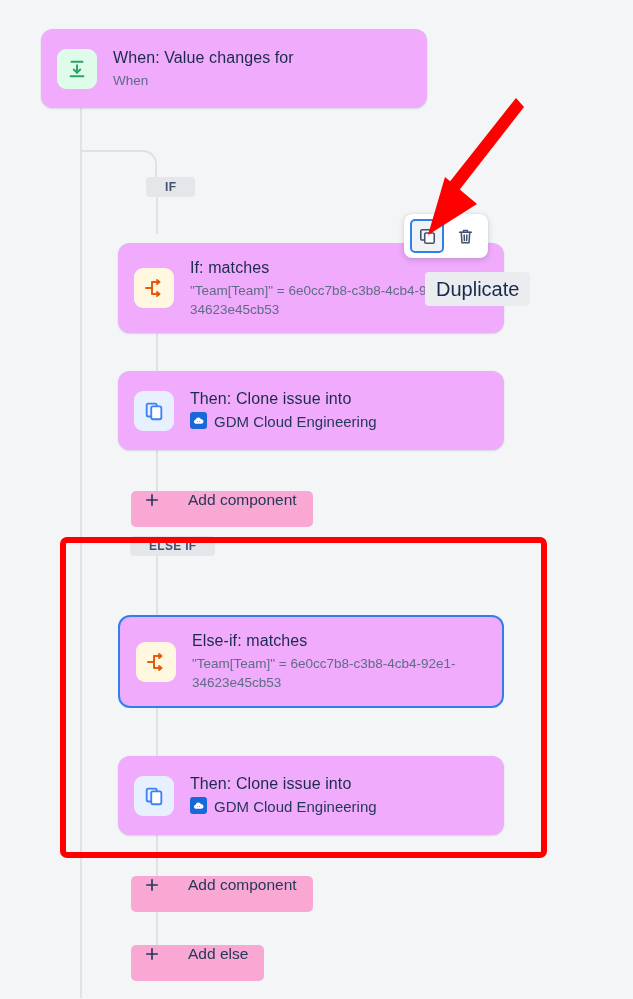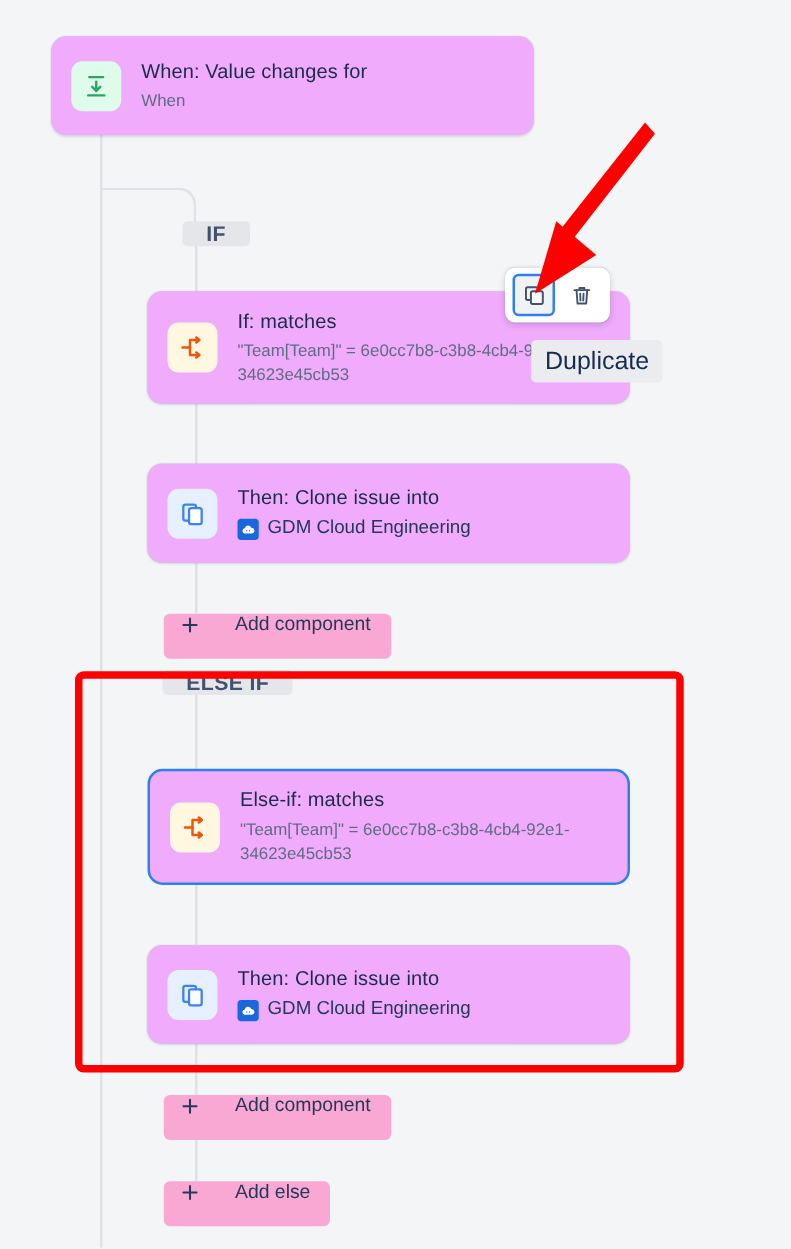--- a/index.html
+++ b/index.html
@@ -67,41 +67,41 @@
     color: #5E6C84;
     line-height: 19px;
     margin-top: 3px;
     word-break: break-word;
   }
   .card-sub.dark {
     color: #253858;
     font-size: 15px;
     line-height: 20px;
     display: flex;
-    align-items: flex-end;
+    align-items: flex-start;
     gap: 7px;
   }
 
   
   .proj-avatar {
     width: 17px; height: 17px;
     border-radius: 3px;
     background: #1868DB;
     flex: 0 0 17px;
     display: flex; align-items: center; justify-content: center;
     position: relative;
   }
 
   
   .branch-pill {
     position: absolute;
     background: #E4E6EA;
     border-radius: 4px;
     color: #42526E;
-    font-size: 17px;
+    font-size: 12px;
     font-weight: bold;
     letter-spacing: .3px;
     padding: 4px 19px 3px;
     line-height: 13px;
   }
 
   
   .add-btn {
     position: absolute;
     background: #f9a8d4;
@@ -199,21 +199,21 @@
       </svg>
     </div>
     <div class="card-text">
       <span class="card-title">When: Value changes for</span>
       <span class="card-sub">When</span>
     </div>
   </div>
 
   <div class="branch-pill" style="left:146px; top:177px;">IF</div>
 
-  <div class="card" style="left:118px; top:233px; width:386px; height:90px;">
+  <div class="card" style="left:118px; top:243px; width:386px; height:90px;">
     <div class="card-icon icon-orange">
       <svg width="24" height="24" viewBox="0 0 24 24" fill="none" stroke="#E8590C" stroke-width="2" stroke-linecap="round" stroke-linejoin="round">
         <path d="M4 12 H10 V6 H17"></path>
         <path d="M10 12 V18 H17"></path>
         <polyline points="15,4 17.5,6 15,8"></polyline>
         <polyline points="15,16 17.5,18 15,20"></polyline>
       </svg>
     </div>
     <div class="card-text" style="max-width:290px;">
       <span class="card-title">If: matches</span>

